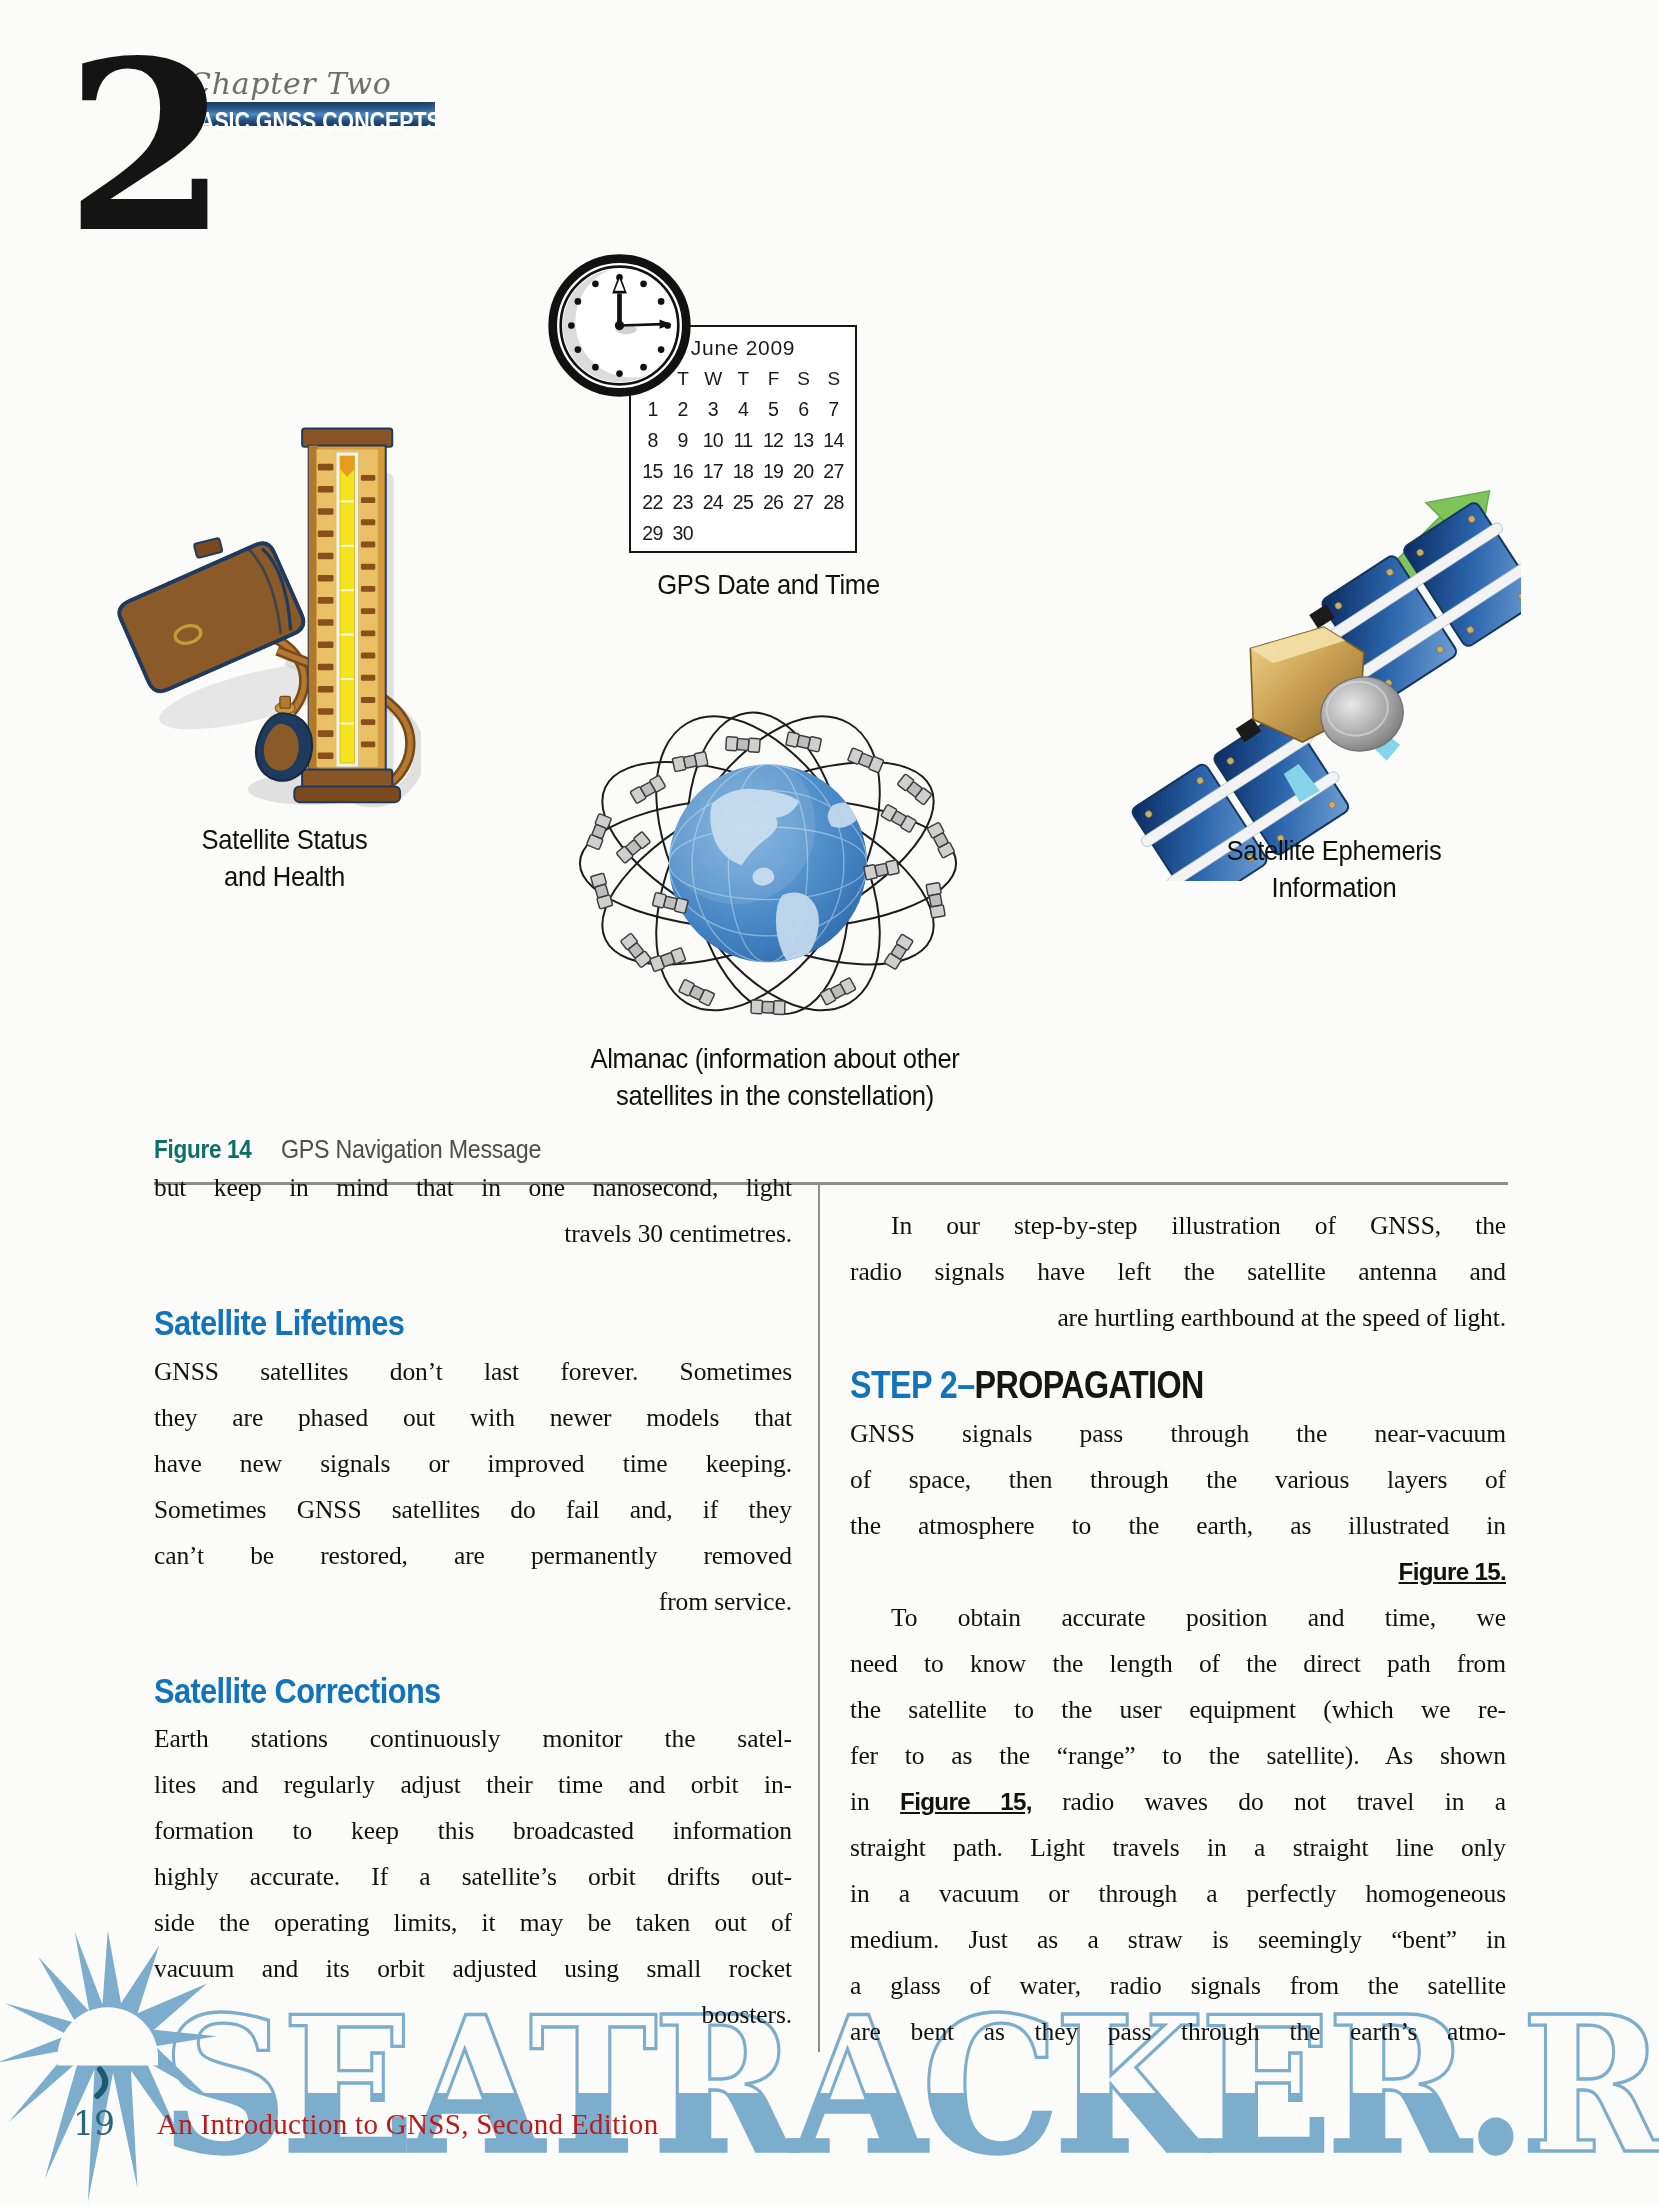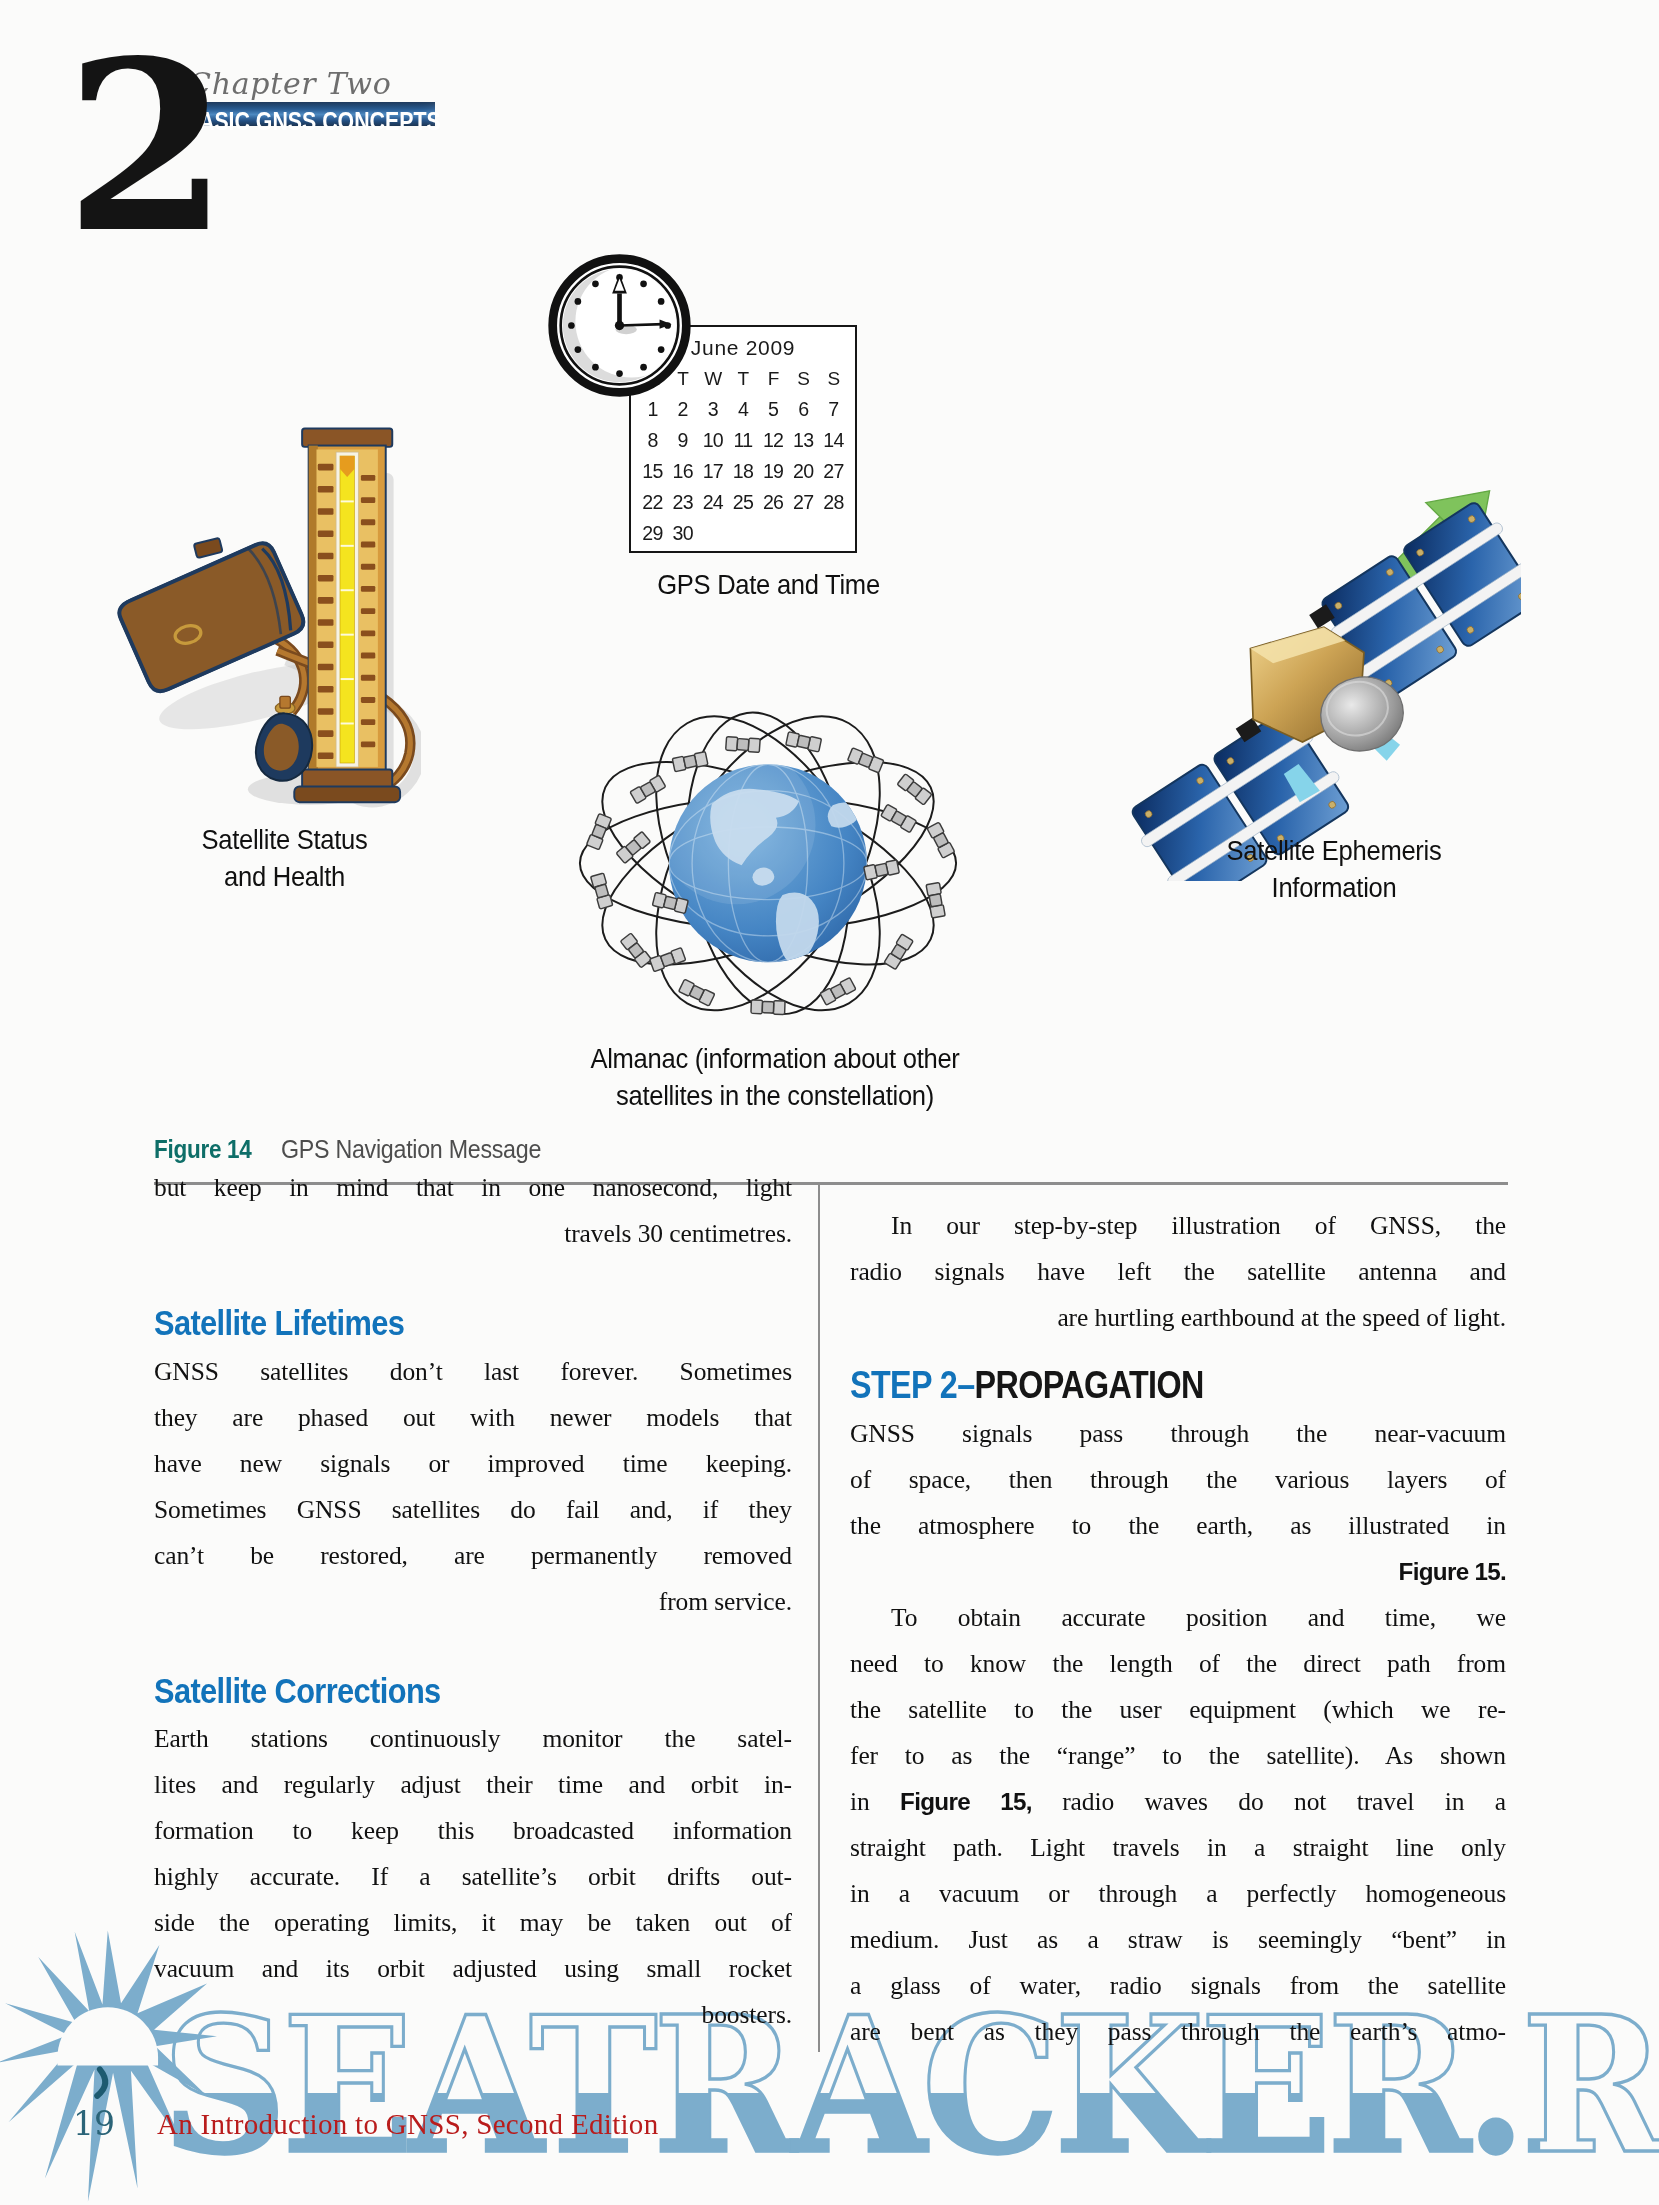--- a/index.html
+++ b/index.html
@@ -47,21 +47,21 @@
 
   
   .col{z-index:2;}
   .col-left{left:154px;top:1147px;width:638px;}
   .col-right{left:850px;top:1185px;width:656px;}
   .para{margin:0;}
   .col > .para:first-child{margin-top:18.3px;}
   .tline{display:block;font-size:25.5px;line-height:46px;letter-spacing:-0.1px;text-align:right;}
   .tline.just{text-align:justify;text-align-last:justify;}
   .tline.indent{text-indent:41px;}
-  .figref{font-family:"Liberation Sans",sans-serif;font-weight:700;font-size:.95em;letter-spacing:-0.7px;}
+  .figref{font-family:"Liberation Sans",sans-serif;font-weight:700;font-size:.95em;letter-spacing:-0.7px;text-decoration:underline;}
   .subhead{font:700 35px/39px "Liberation Sans",sans-serif;color:#1273ba;letter-spacing:-0.7px;
            transform:scaleX(.88);transform-origin:left;margin:0 0 6.5px 0;}
   .para + .subhead{margin-top:46px;}
   .stephead{font:700 38px/41px "Liberation Sans",sans-serif;letter-spacing:-0.7px;
            transform:scaleX(.85);transform-origin:left;margin:24px 0 5.2px 0;}
   .stephead .blue{color:#1273ba;}
   .stephead .dark{color:#161616;}
 
   
   .page-num{left:73px;top:2107px;font:400 33px/1 "DejaVu Serif",serif;color:#2b6478;z-index:3;}

